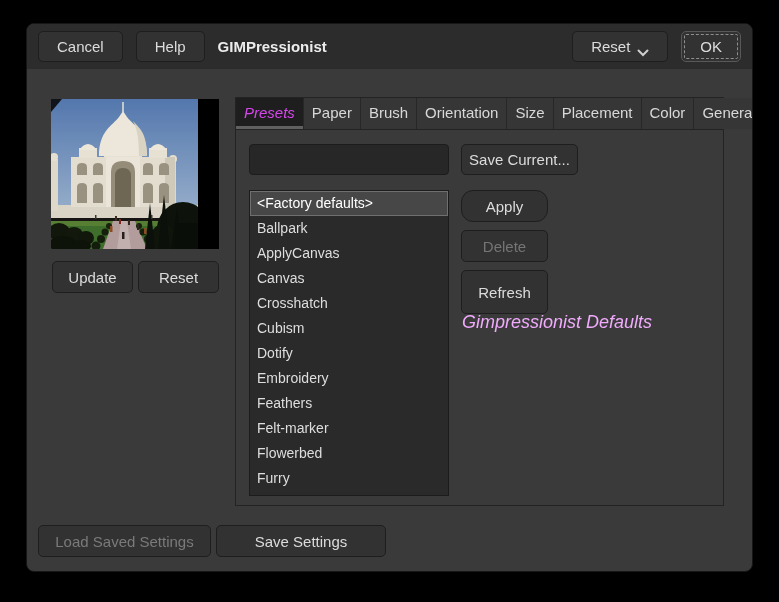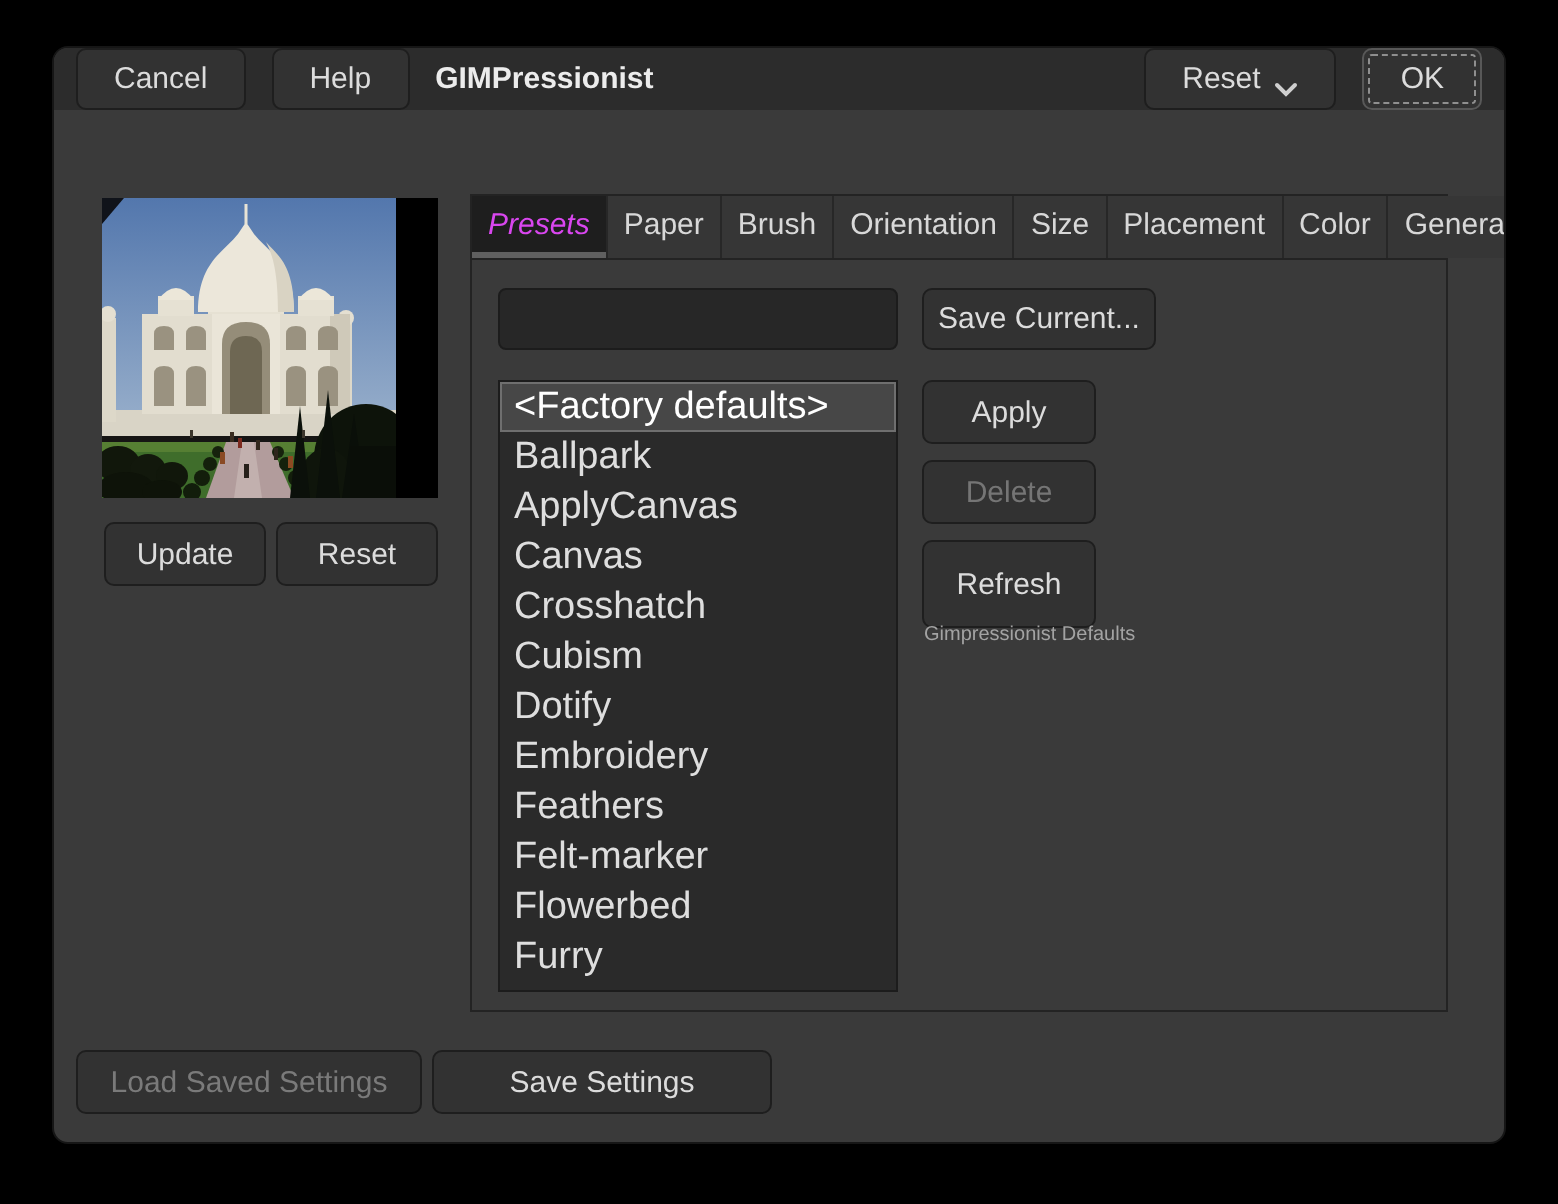--- a/index.html
+++ b/index.html
@@ -9,21 +9,21 @@
     font-family:"Liberation Sans","DejaVu Sans",sans-serif;
     -webkit-font-smoothing:antialiased;
   }
   .window{
     position:absolute;left:26px;top:23px;width:727px;height:549px;
     background:#3a3a3a;border:1px solid #161616;border-radius:8px;
     box-sizing:border-box;overflow:hidden;
   }
   
   .titlebar{
-    height:31px;background:#2c2c2c;display:flex;align-items:center;
+    height:45px;background:#2c2c2c;display:flex;align-items:center;
     padding:0 11px;box-sizing:border-box;gap:13px;
   }
   .btn{
     height:31px;background:#323232;border:1px solid #1e1e1e;border-radius:5px;
     color:#dcdcdc;font-size:15px;display:inline-flex;align-items:center;justify-content:center;
     box-sizing:border-box;cursor:default;white-space:nowrap;
     font-family:"Liberation Sans","DejaVu Sans",sans-serif;
   }
   .titlebar .btn{padding:0 18px;}
   .title{
@@ -66,32 +66,32 @@
     position:absolute;left:13px;top:14px;width:200px;height:31px;
     background:#272727;border:1px solid #1c1c1c;border-radius:4px;
     box-sizing:border-box;color:#e0e0e0;font-size:15px;padding:0 7px;
   }
   .save-current-btn{position:absolute;left:225px;top:14px;width:117px;height:31px;}
   .preset-list{
     position:absolute;left:13px;top:60px;width:200px;height:306px;
     background:#2a2a2a;border:1px solid #1c1c1c;box-sizing:border-box;overflow:hidden;
   }
   .row{
-    height:25px;line-height:25px;padding-left:7px;font-size:19px;color:#dedede;
+    height:25px;line-height:25px;padding-left:7px;font-size:14px;color:#dedede;
     cursor:default;white-space:nowrap;
   }
   .row.selected{
     background:#474747;color:#ffffff;
     box-shadow:inset 0 0 0 1px #6f6f6f;
   }
-  .apply-btn{position:absolute;left:225px;top:60px;width:87px;height:32px;}
+  .apply-btn{position:absolute;left:225px;top:60px;width:87px;height:32px;border-radius:12px;}
   .delete-btn{position:absolute;left:225px;top:100px;width:87px;height:32px;color:#757575;}
   .refresh-btn{position:absolute;left:225px;top:140px;width:87px;height:44px;}
   .preset-desc{
-    position:absolute;left:226px;top:182px;color:#a3a3a3;font-size:10px;
+    position:absolute;left:226px;top:182px;font-style:italic;color:#f0abfc;font-size:18px;
   }
   
   .load-btn{position:absolute;left:11px;top:501px;width:173px;height:32px;color:#7a7a7a;}
   .savebtn{position:absolute;left:189px;top:501px;width:170px;height:32px;}
 </style>
 </head>
 <body>
 
 <div class="window">
 

